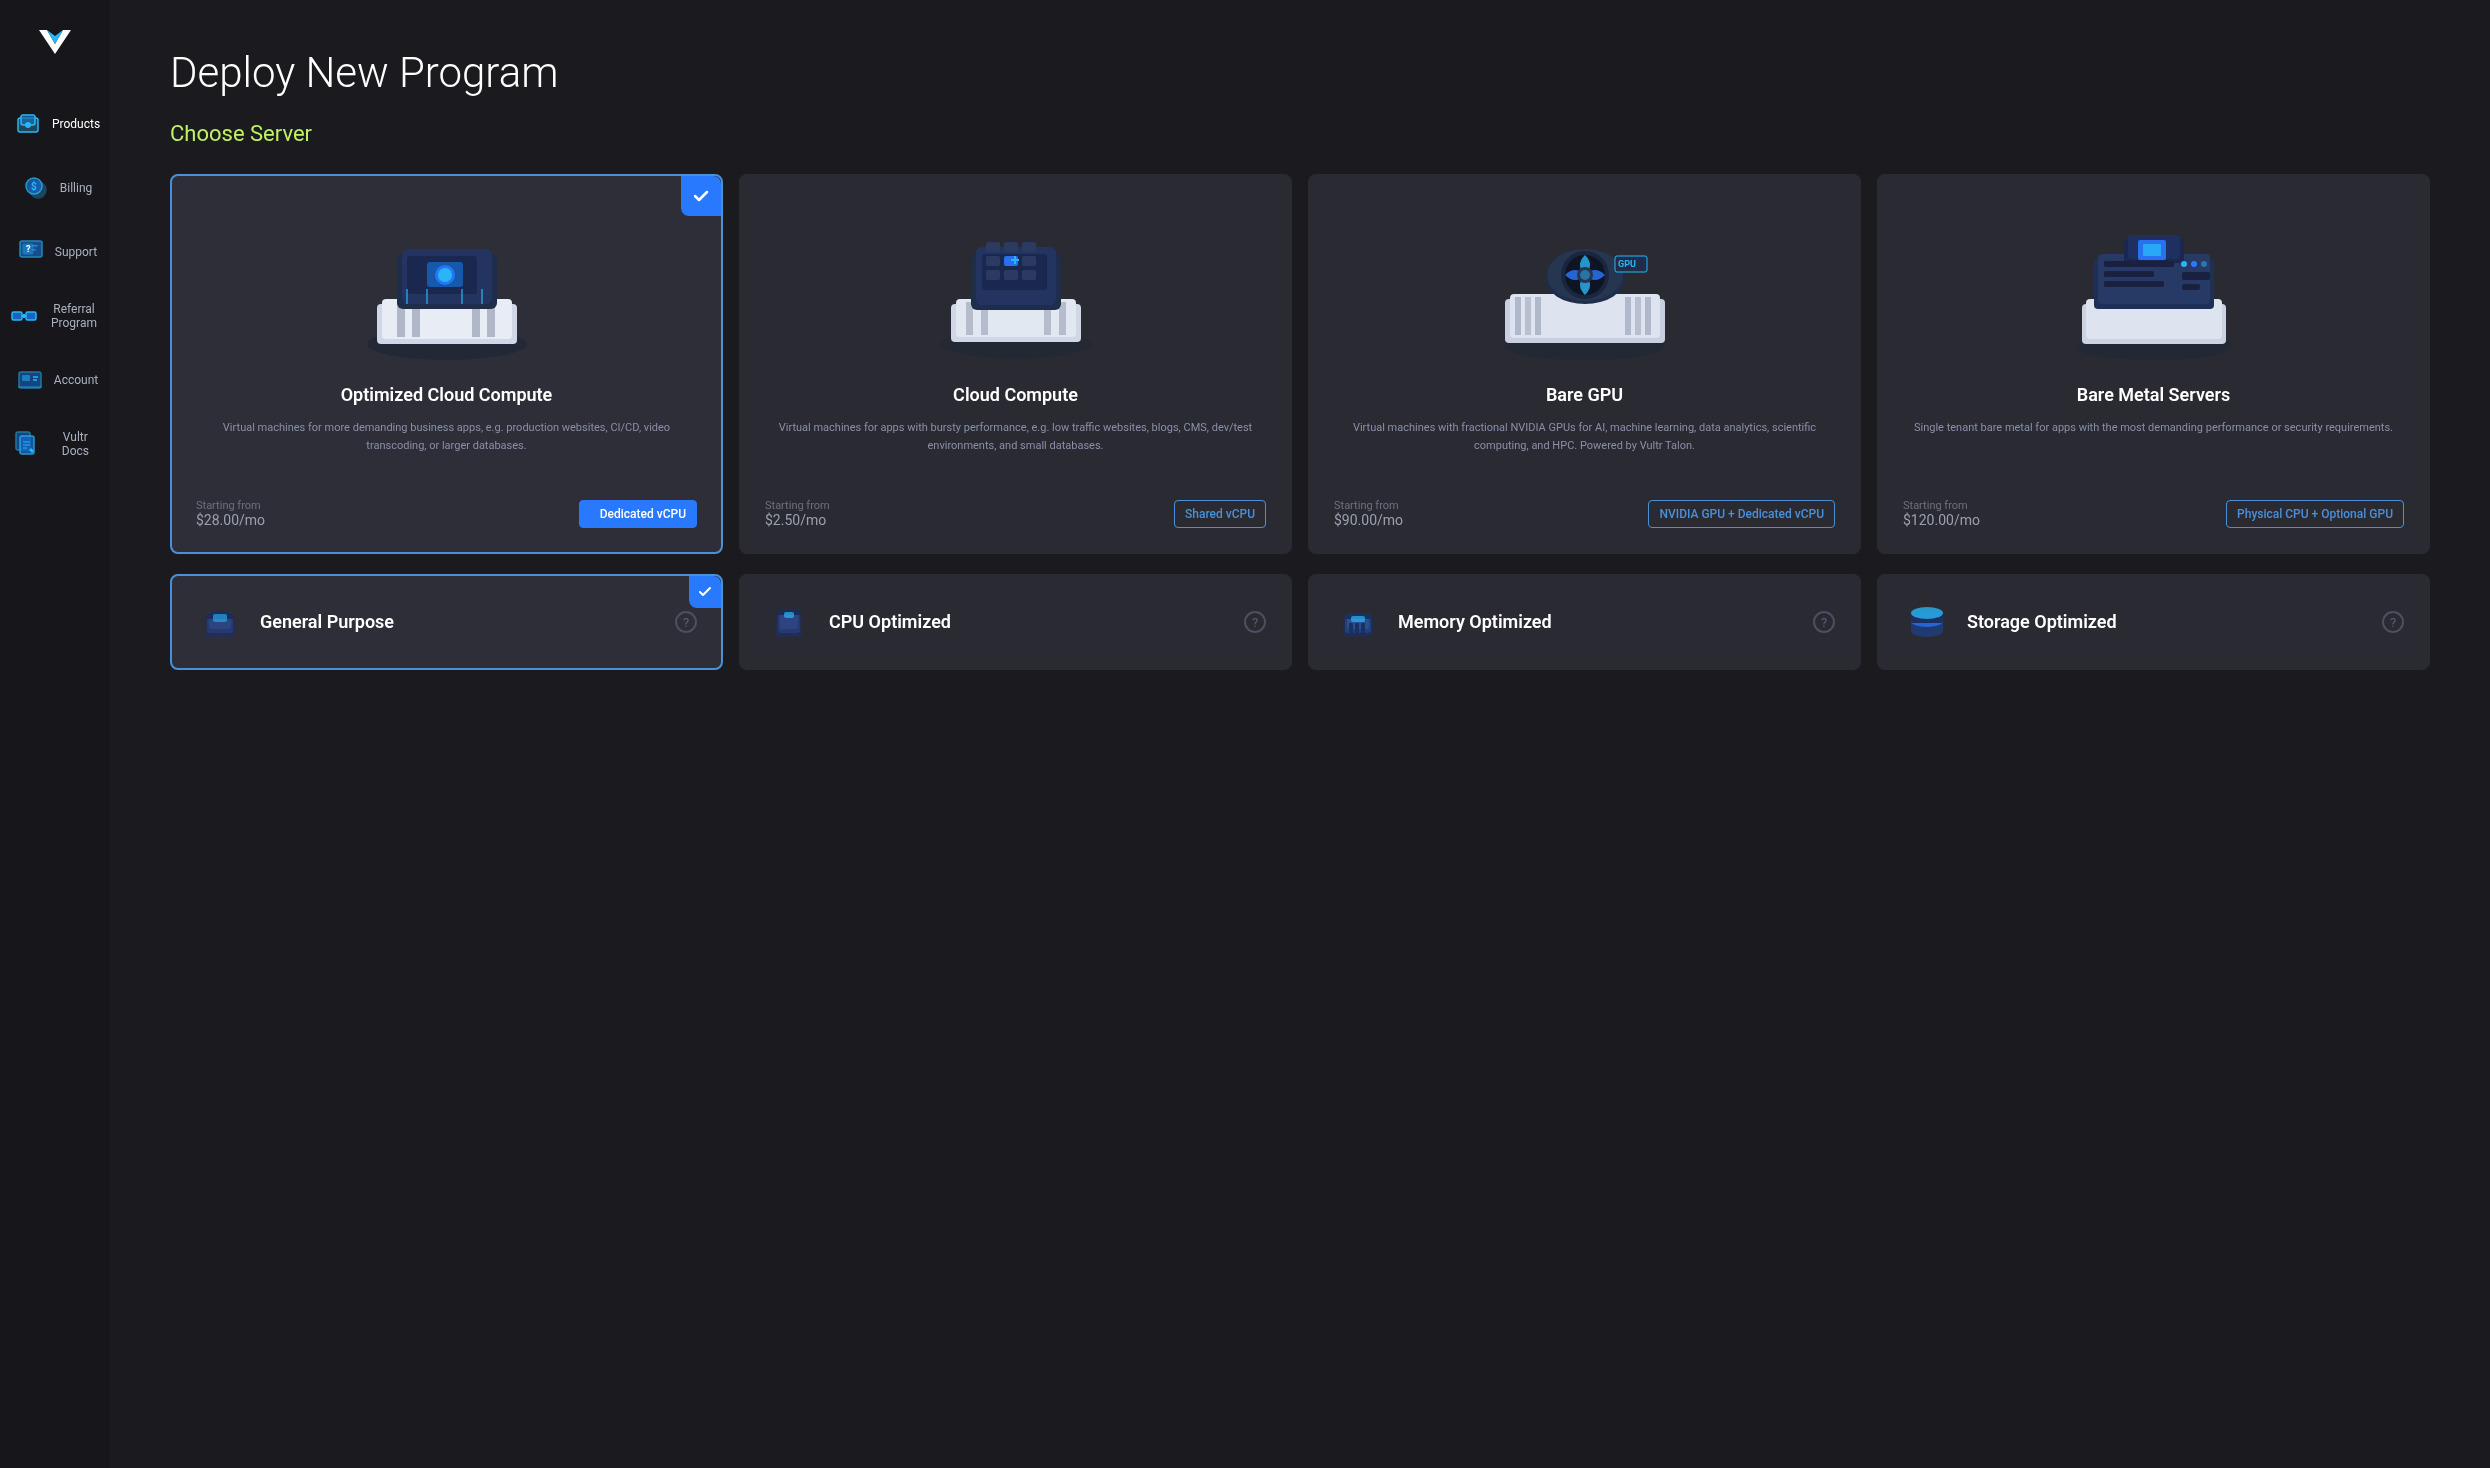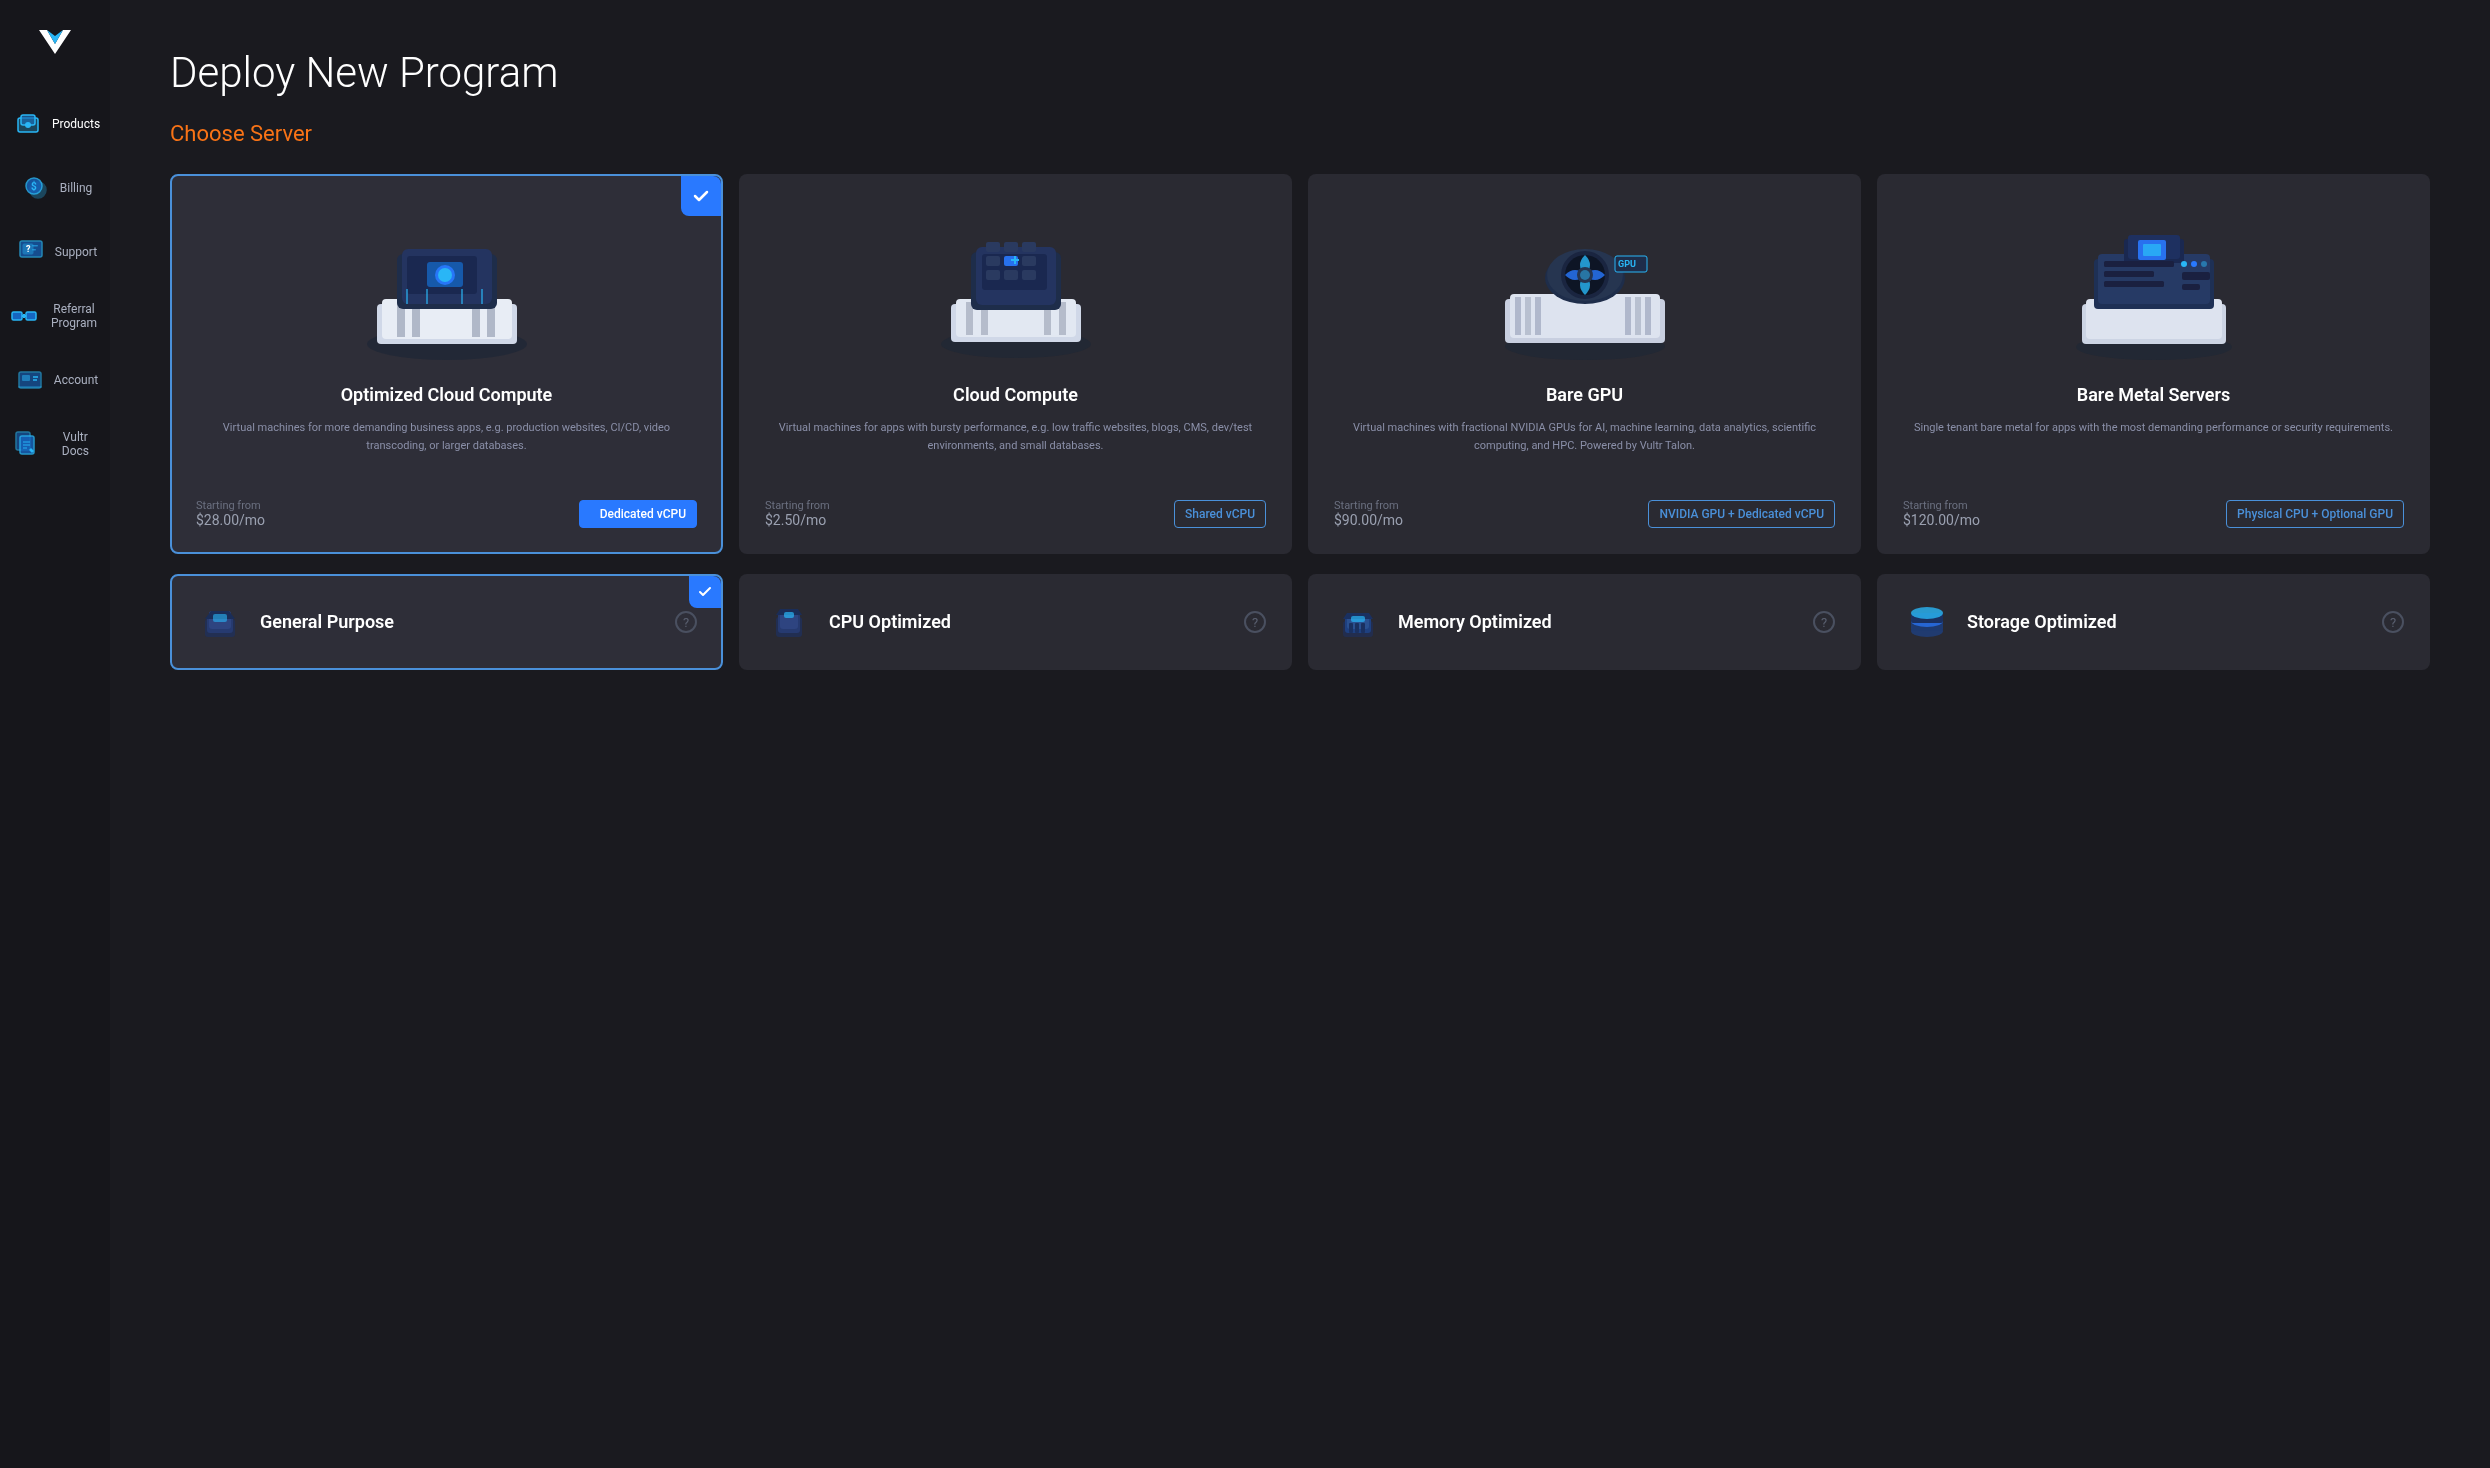--- a/index.html
+++ b/index.html
@@ -66,21 +66,21 @@
     }
     .page-title {
       font-size: 42px;
       font-weight: 300;
       color: #fff;
       margin-bottom: 24px;
     }
     .section-title {
       font-size: 22px;
       font-weight: 400;
-      color: #f97316;
+      color: #bef264;
       margin-bottom: 28px;
     }
 
     
     .cards-grid {
       display: grid;
       grid-template-columns: repeat(4, 1fr);
       gap: 16px;
       margin-bottom: 20px;
     }

